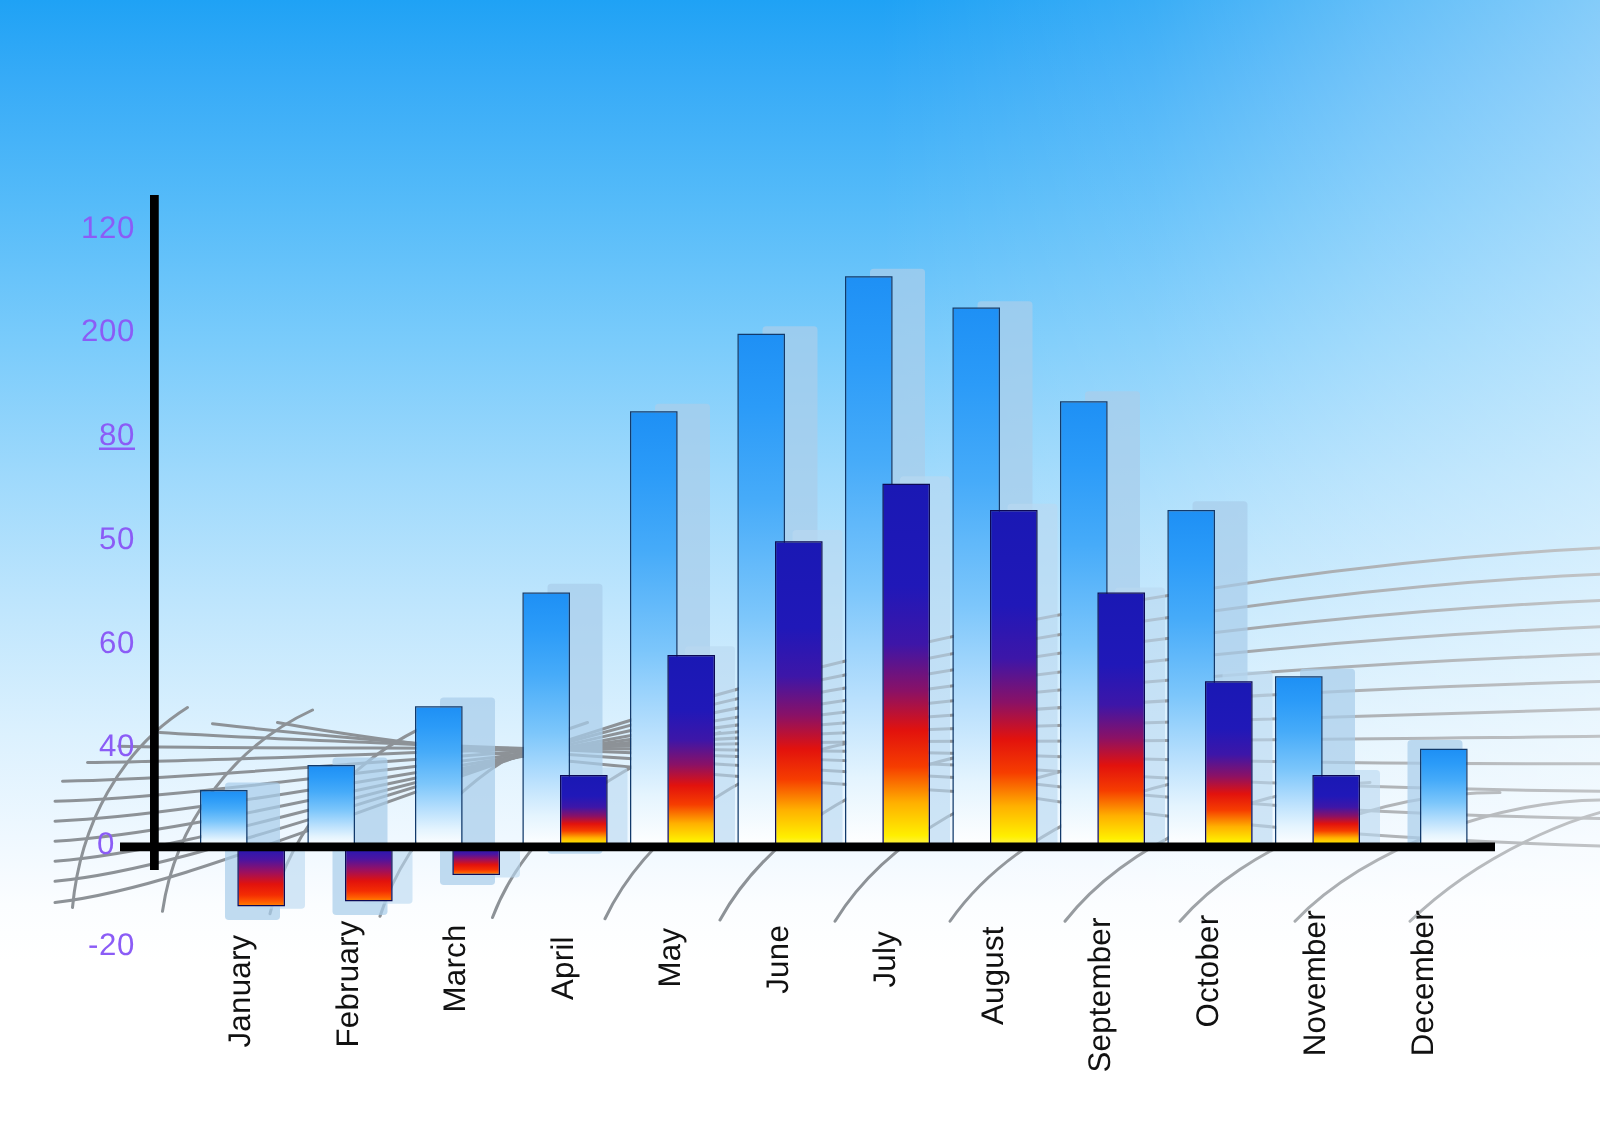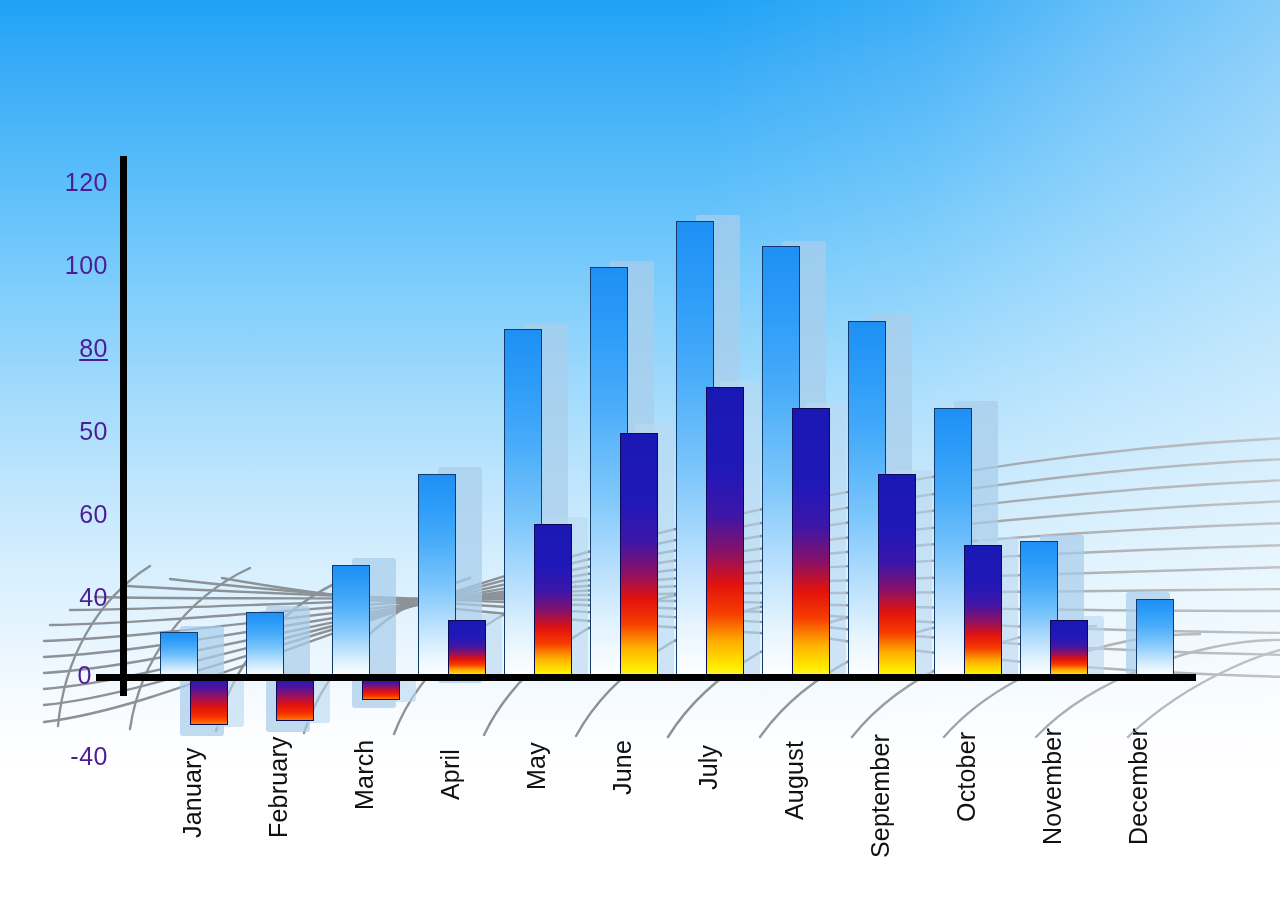--- a/index.html
+++ b/index.html
@@ -99,21 +99,21 @@
   #yaxis{
     position:absolute;
     background:#000;
   }
   #xaxis{
     position:absolute;
     background:#000;
   }
   .ytick{
     position:absolute;
-    color:#4c1d95;
+    color:#8b5cf6;
     font-size:25px;
     font-family:"Liberation Sans", sans-serif;
     text-align:right;
     white-space:nowrap;
     letter-spacing:.5px;
   }
   .xlab{
     position:absolute;
     color:#111111;
     font-size:25px;
@@ -275,27 +275,27 @@
       </div>
 
     <div class="bar blue" style="left:1136px;top:599px;width:38px;height:79px;">
         <div class="face"></div>
       </div>
 
     <div id="yaxis" style="left:120px;top:156px;width:7px;height:540px;"></div>
     <div id="xaxis" style="left:96px;top:674px;width:1100px;height:7px;"></div>
 
     <div class="ytick" style="left:40px;top:168px;width:68px;">120</div>
-    <div class="ytick" style="left:40px;top:251px;width:68px;">100</div>
+    <div class="ytick" style="left:40px;top:251px;width:68px;">200</div>
     <div class="ytick" style="left:40px;top:334px;width:68px;text-decoration:underline;">80</div>
     <div class="ytick" style="left:40px;top:417px;width:68px;">50</div>
     <div class="ytick" style="left:40px;top:500px;width:68px;">60</div>
     <div class="ytick" style="left:40px;top:583px;width:68px;">40</div>
     <div class="ytick" style="left:40px;top:661px;width:52px;">0</div>
-    <div class="ytick" style="left:40px;top:742px;width:68px;">-40</div>
+    <div class="ytick" style="left:40px;top:742px;width:68px;">-20</div>
 
     <div class="xlab" style="left:178px;top:838px;">January</div>
     <div class="xlab" style="left:264px;top:838px;">February</div>
     <div class="xlab" style="left:350px;top:810px;">March</div>
     <div class="xlab" style="left:436px;top:800px;">April</div>
     <div class="xlab" style="left:522px;top:790px;">May</div>
     <div class="xlab" style="left:608px;top:795px;">June</div>
     <div class="xlab" style="left:694px;top:790px;">July</div>
     <div class="xlab" style="left:780px;top:820px;">August</div>
     <div class="xlab" style="left:866px;top:858px;">September</div>

